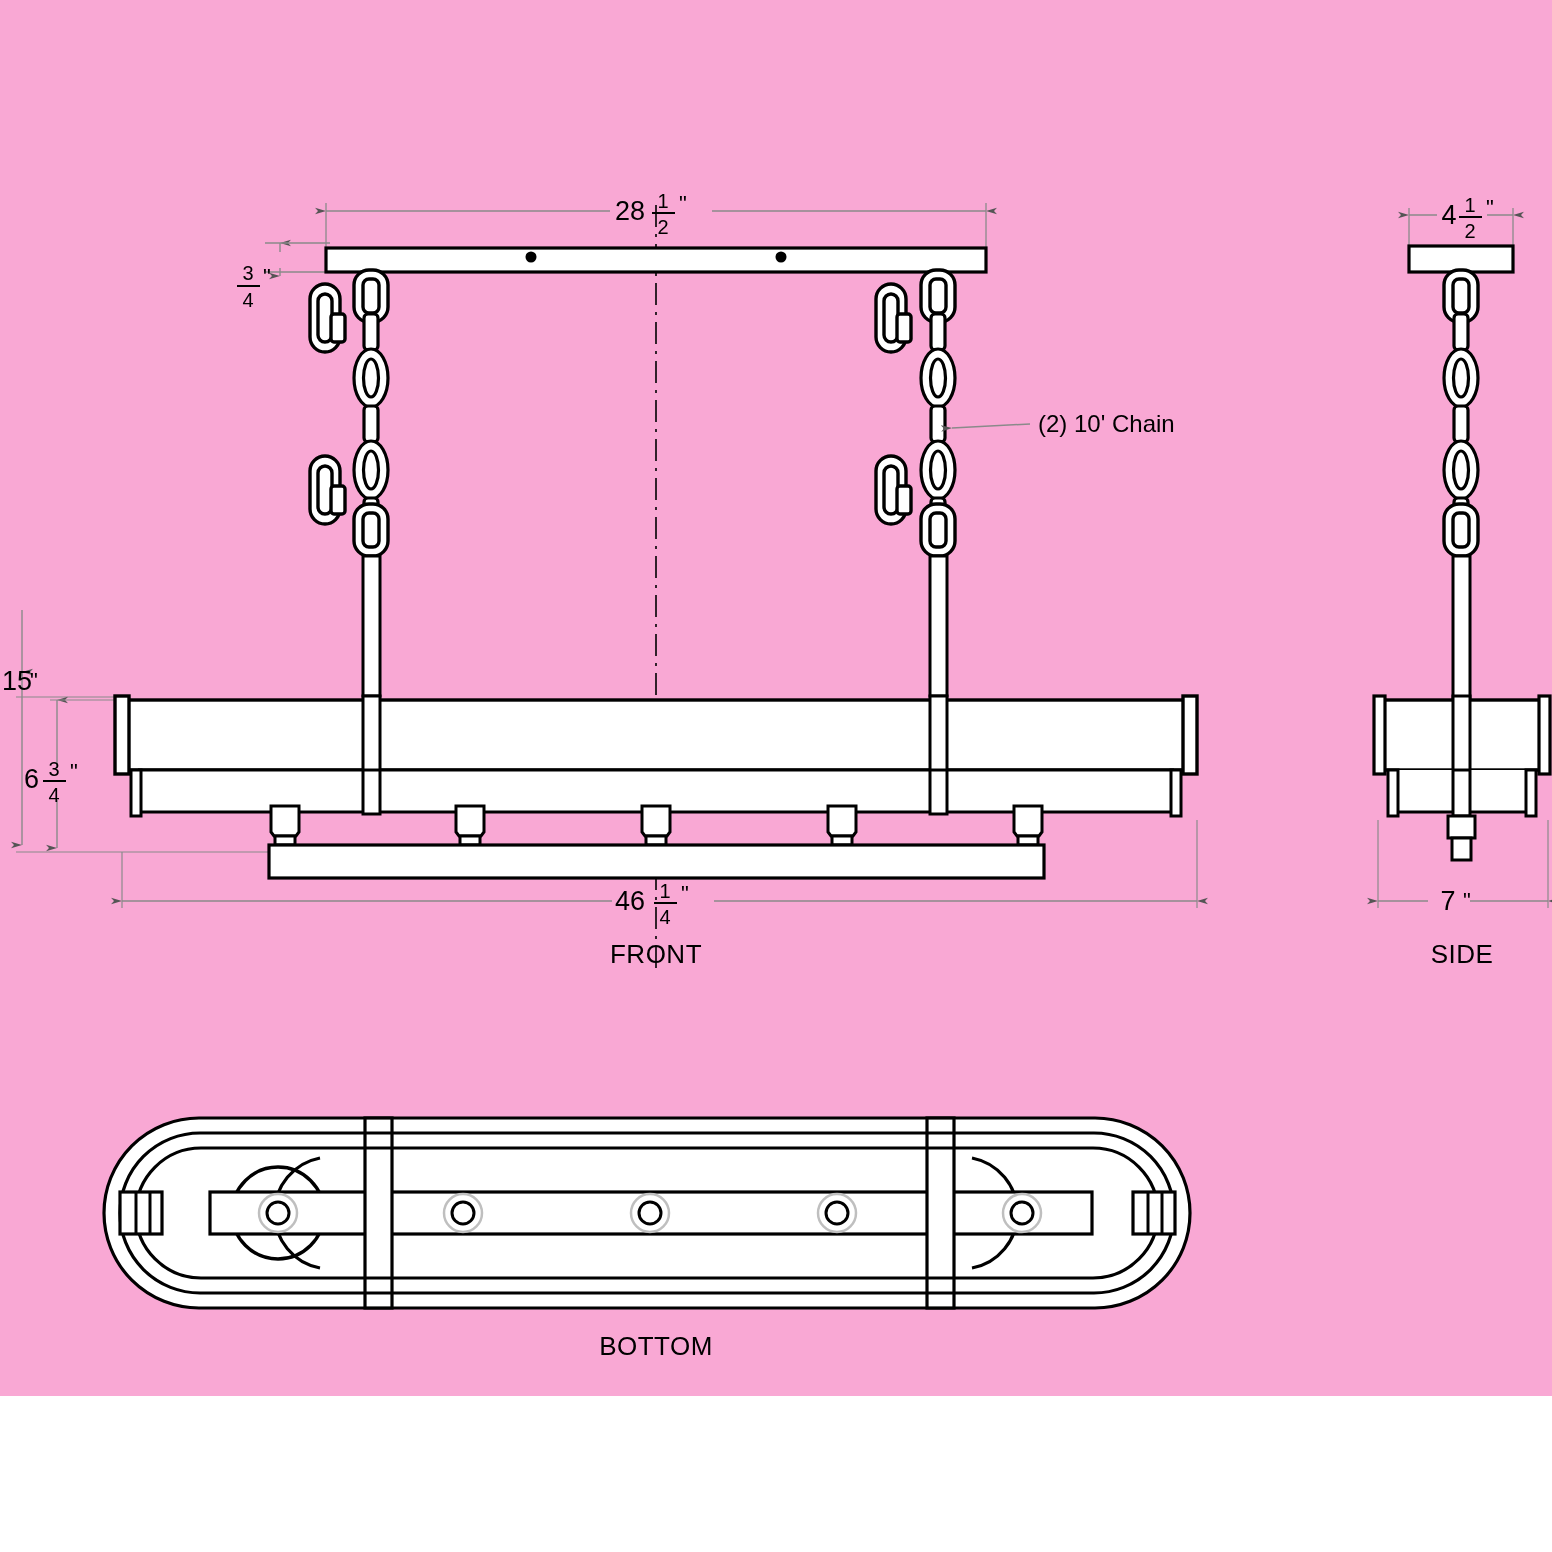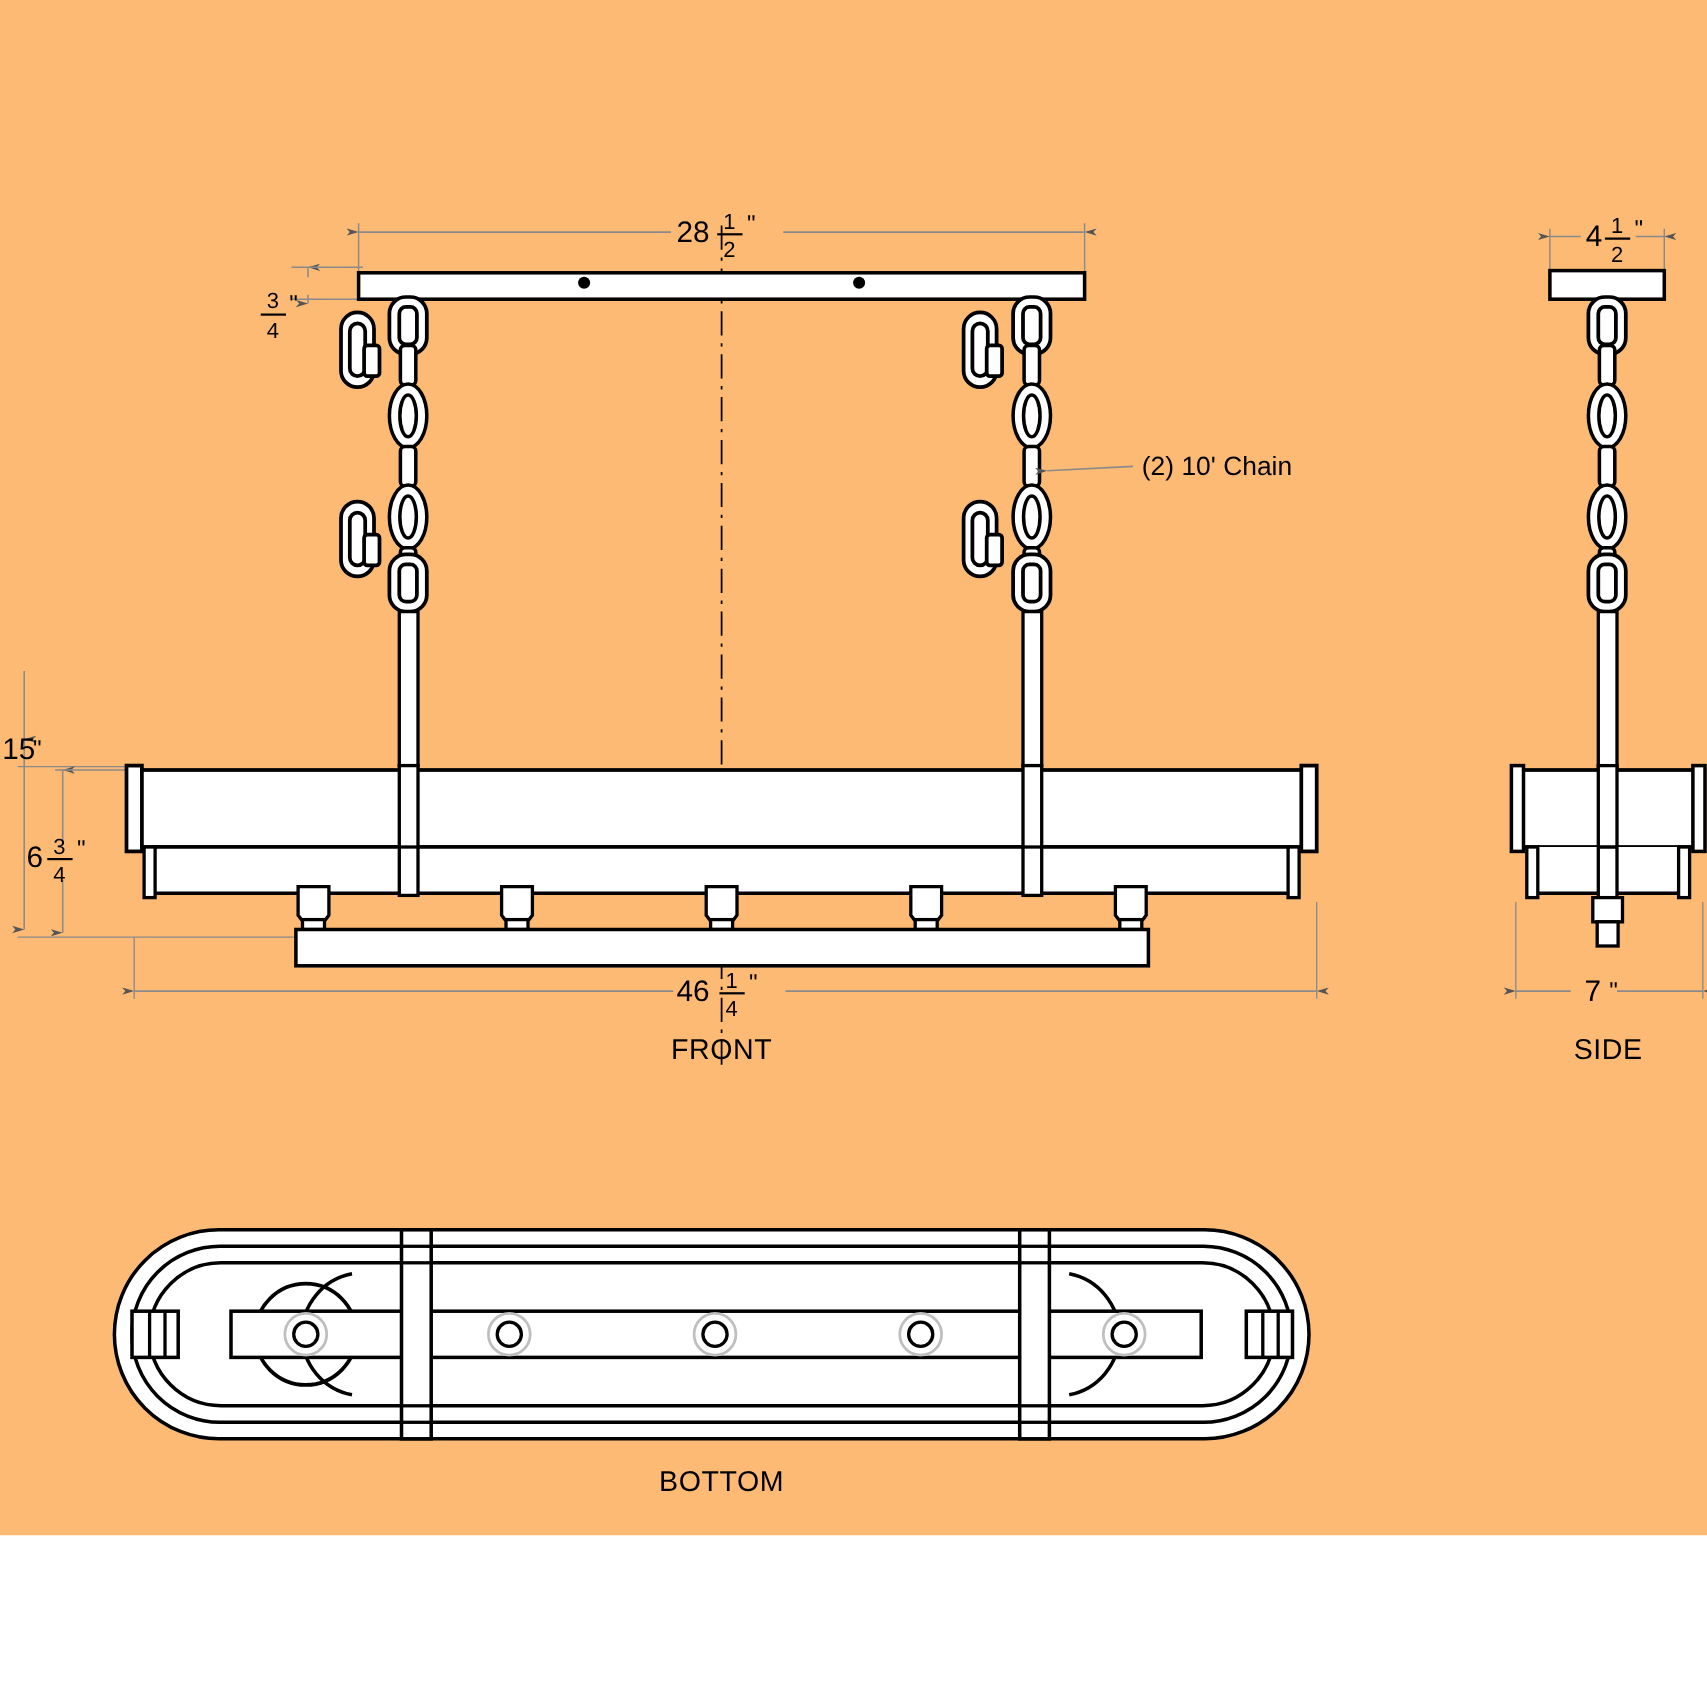--- a/index.html
+++ b/index.html
@@ -9,21 +9,21 @@
     background: #ffffff;
   }
   body {
     font-family: "Liberation Sans", sans-serif;
     color: #000000;
   }
   #sheet {
     position: relative;
     width: 1552px;
     height: 1396px;
-    background: #fdba74;
+    background: #f9a8d4;
     overflow: hidden;
   }
   #sheet svg {
     display: block;
     width: 1552px;
     height: 1552px;
   }
   .dimtext {
     font-family: "Liberation Sans", sans-serif;
     font-size: 27px;

